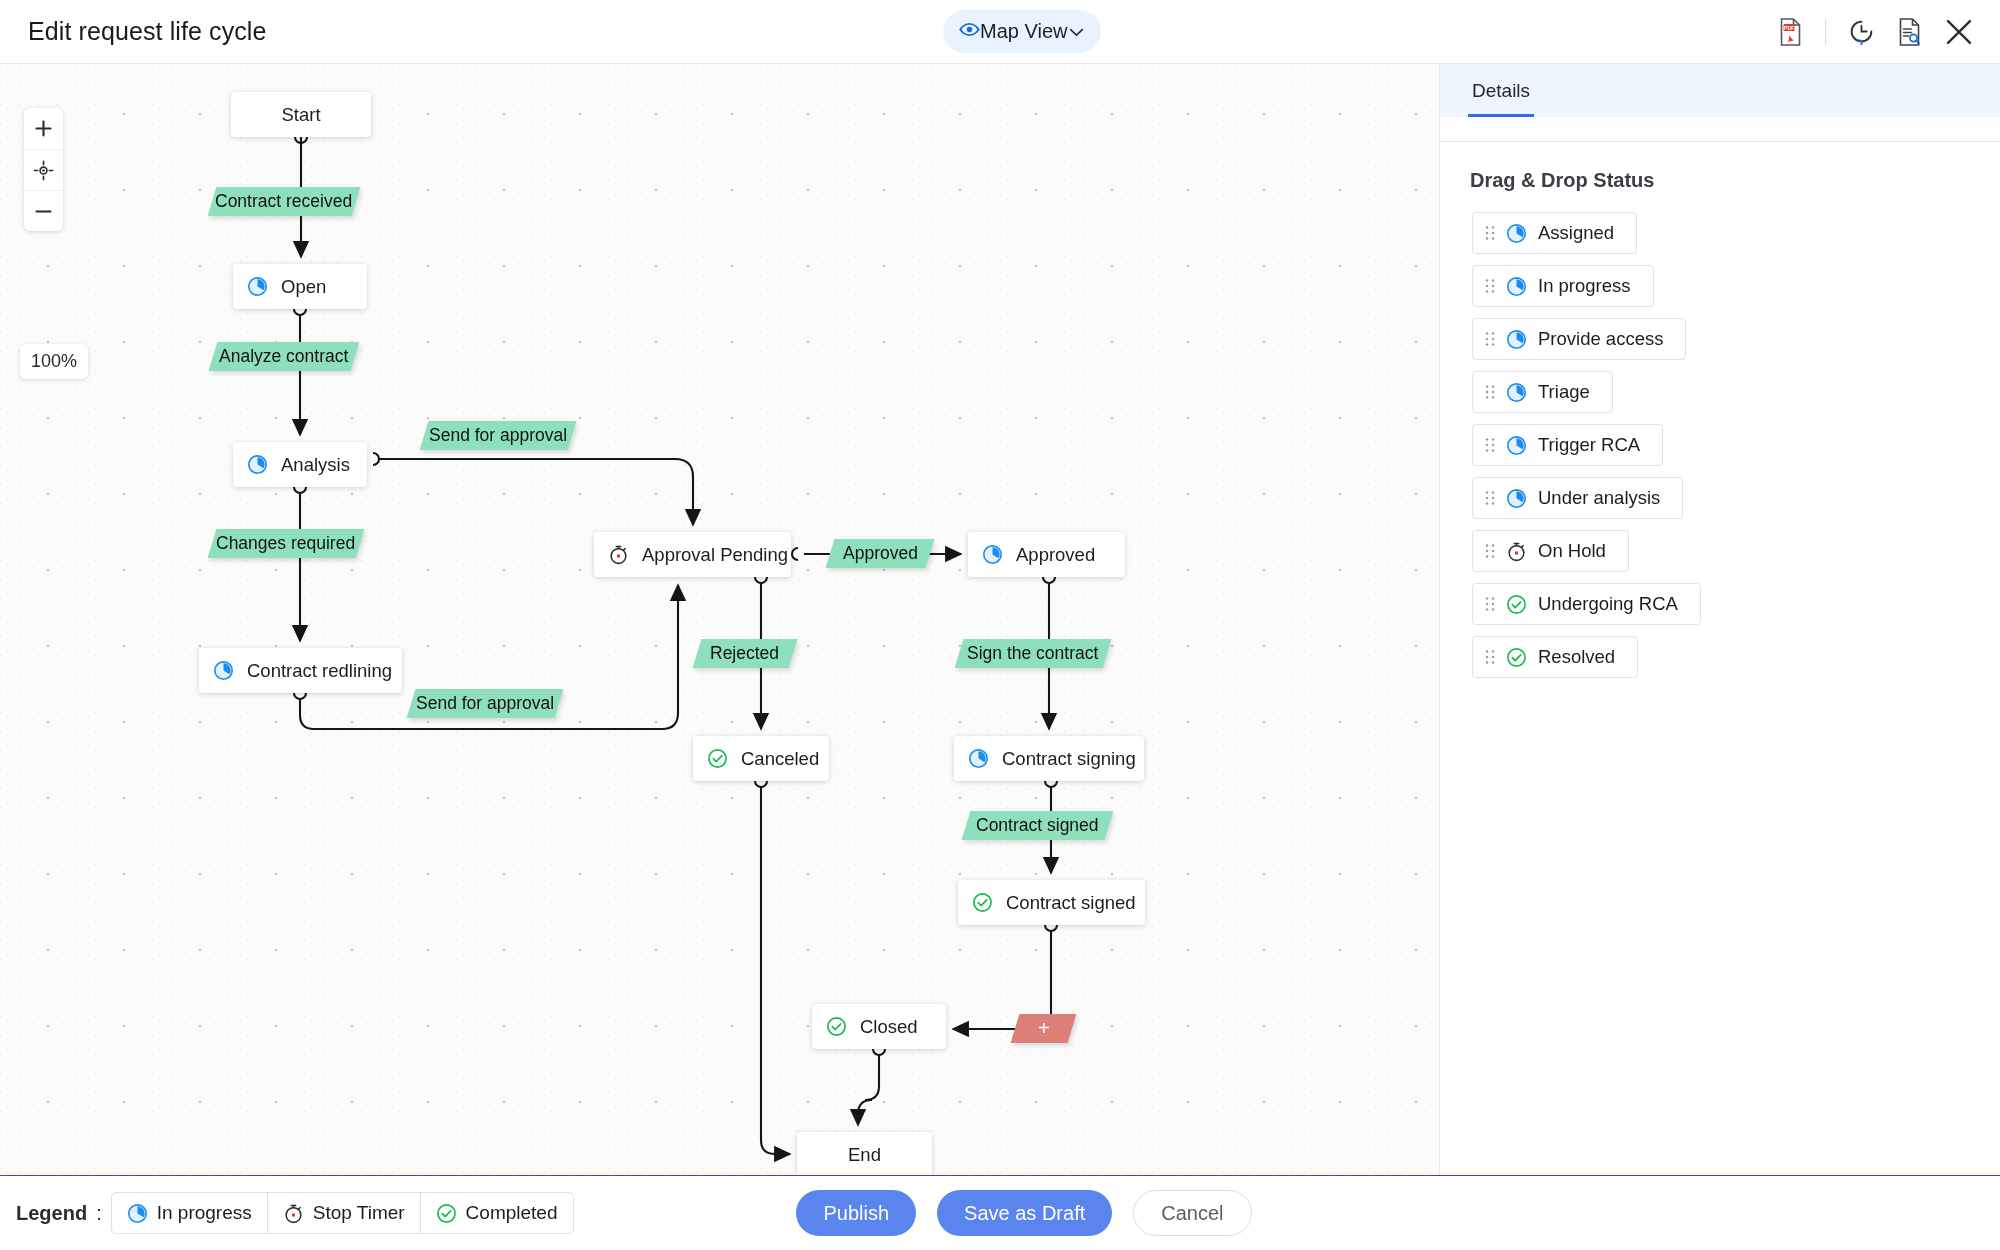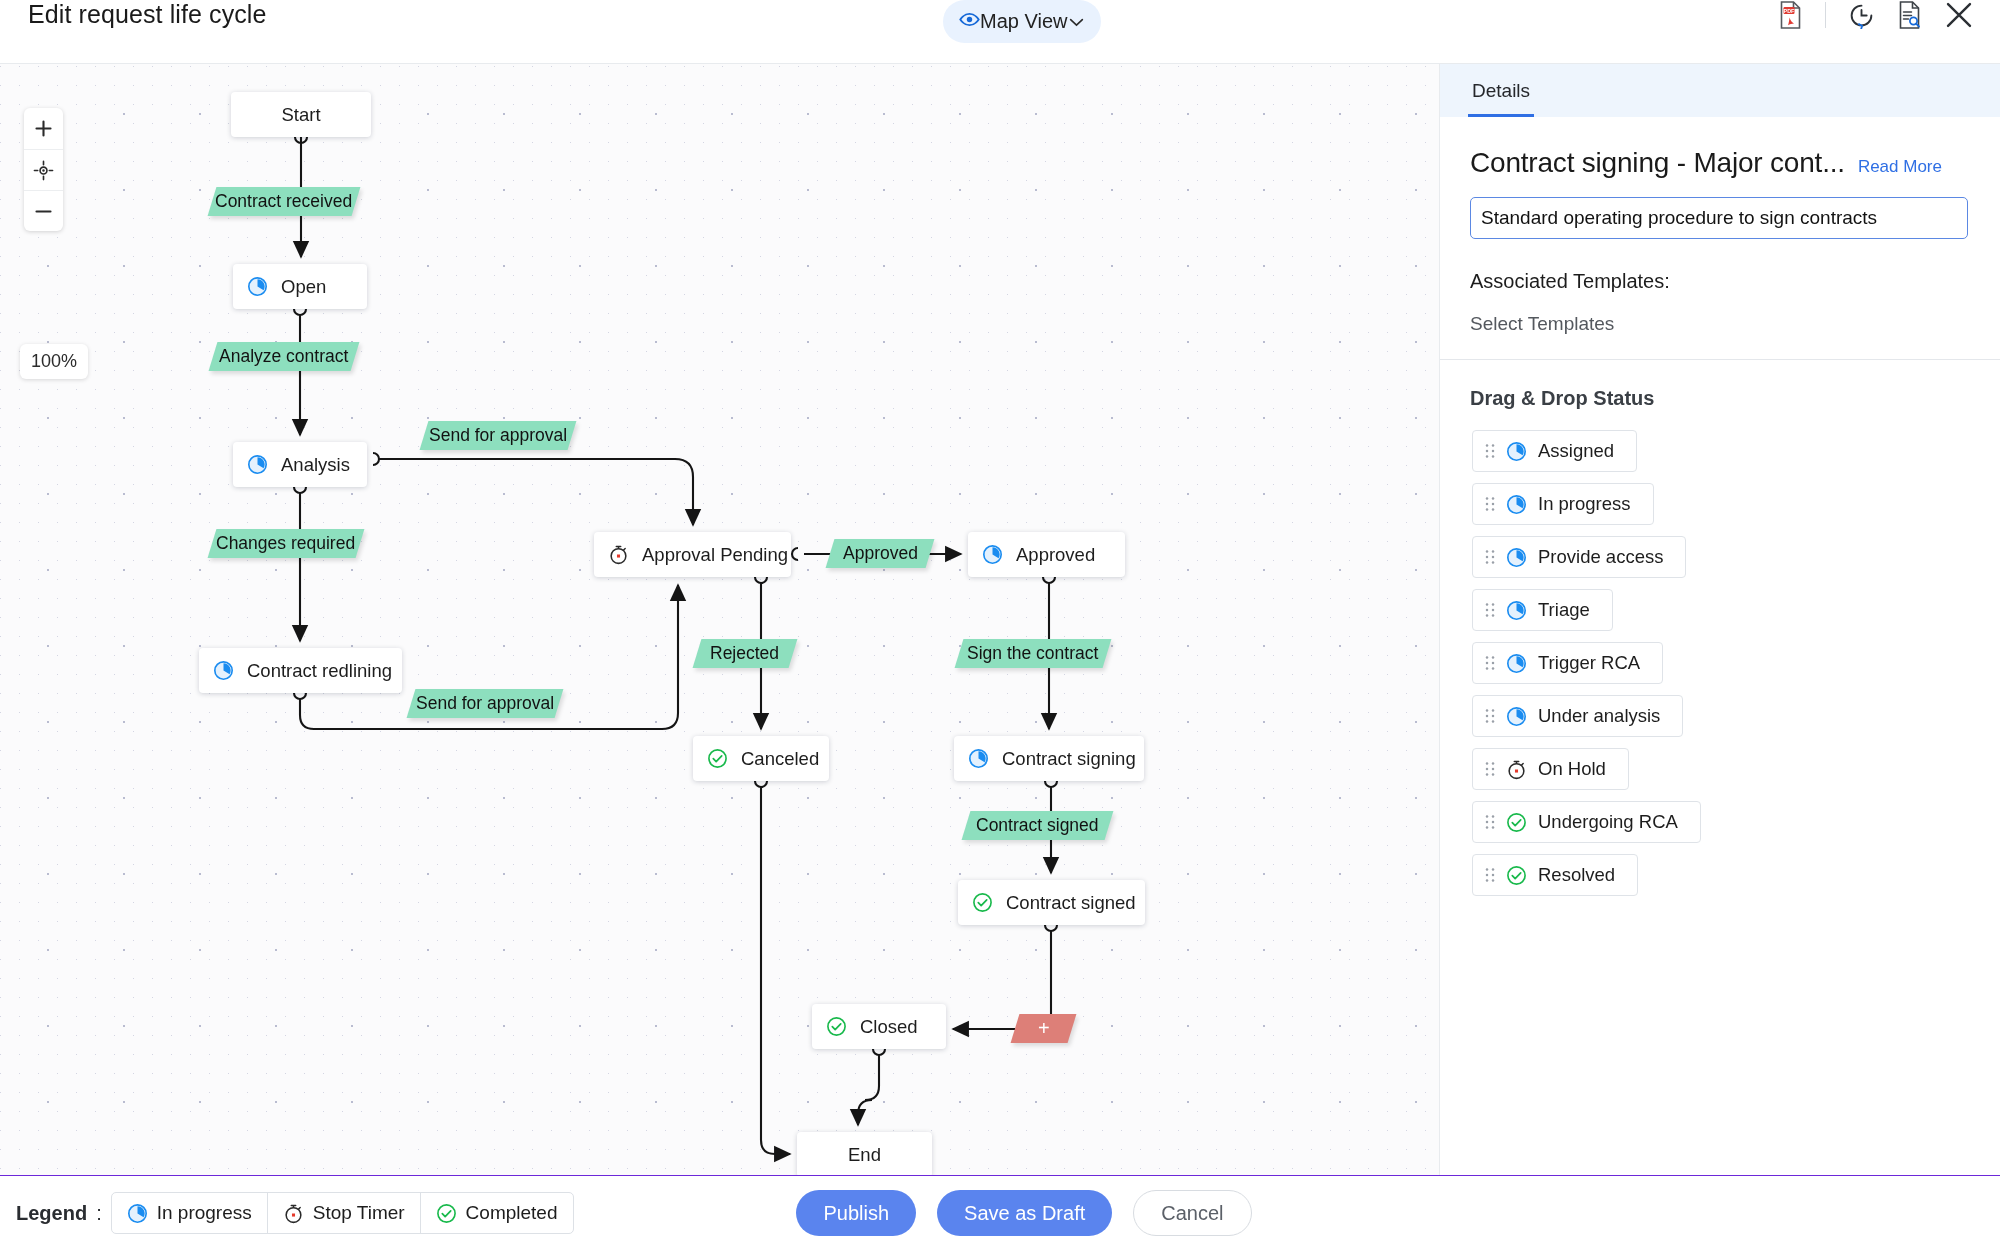--- a/index.html
+++ b/index.html
@@ -7,21 +7,21 @@
     width: 2000px; height: 1250px;
     font-family: "Liberation Sans", sans-serif;
     background: #ffffff;
     overflow: hidden;
   }
 
   
   #app { width: 2000px; height: 1250px; display: flex; flex-direction: column; }
   .header {
     height: 64px; min-height: 64px;
-    display: flex; align-items: flex-start;
+    display: flex; align-items: center;
     padding: 0 26px 0 28px;
     background: #fff;
     border-bottom: 1px solid #e8ebee;
     position: relative; z-index: 5;
   }
   .header-title {
     font-size: 25px; color: #1a1a1a; font-weight: 400; letter-spacing: .1px;
   }
   .header-mid { flex: 1; display: flex; justify-content: center; }
   .mapview-btn {
@@ -427,31 +427,20 @@
         </div>
 
       </div>
     </div>
 
     <div class="panel">
       <div class="panel-tabs">
         <div class="tab">Details</div>
       </div>
 
-      <div class="panel-head">
-        <div class="title-row">
-          <div class="panel-title">Contract signing - Major cont...</div>
-          <div class="read-more">Read More</div>
-        </div>
-
-        <input class="desc-input" type="text" value="Standard operating procedure to sign contracts" placeholder="Description" style="">
-
-        <div class="assoc-label">Associated Templates:</div>
-        <div class="select-templates">Select Templates</div>
-      </div>
 
       <div class="panel-sep"></div>
 
       <div class="dnd-title">Drag &amp; Drop Status</div>
 
       <div class="dnd-list">
 
         <div class="dnd-item">
           <span class="grip"><svg width="10" height="16" viewBox="0 0 10 16">
                 <g fill="#9aa0a8">

